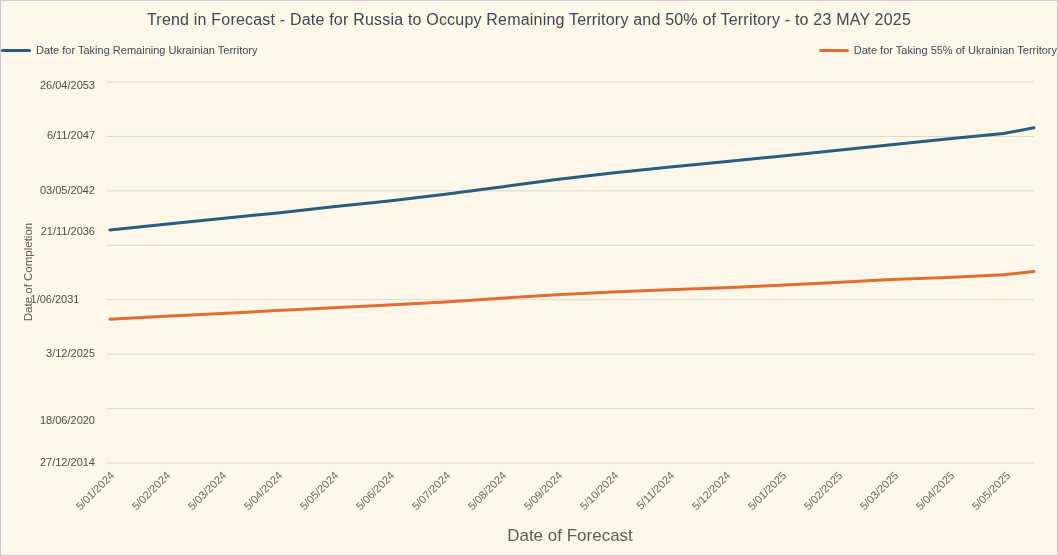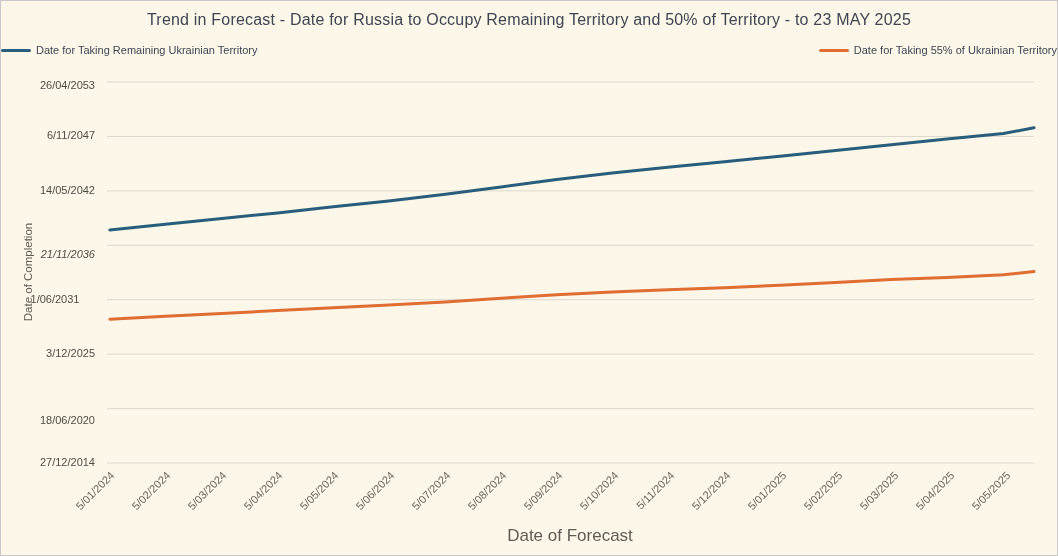--- a/index.html
+++ b/index.html
@@ -65,22 +65,22 @@
       <line x1="2" x2="929" y1="283.1570571354031" y2="283.1570571354031" stroke="#dcd8ce" stroke-width="1"></line>
       <line x1="2" x2="929" y1="337.62822854161226" y2="337.62822854161226" stroke="#dcd8ce" stroke-width="1"></line>
       <line x1="2" x2="929" y1="392" y2="392" stroke="#dcd8ce" stroke-width="1"></line>
       <polyline points="4.8,158.9 60.4,153.2 116.9,147.6 172.6,141.9 228.2,135.8 283.8,129.9 340.4,123.3 396.0,116.0 451.6,108.5 507.2,102.1 562.8,96.3 619.4,90.7 675.0,85.2 730.6,79.4 786.2,73.7 841.9,68.1 898.4,62.5 929.0,56.8" fill="none" stroke="#275d7d" stroke-width="3" stroke-linecap="round" stroke-linejoin="round"></polyline>
       <polyline points="4.8,248.2 60.4,245.3 116.9,242.4 172.6,239.6 228.2,236.8 283.8,234.0 340.4,231.0 396.0,227.3 451.6,223.8 507.2,221.0 562.8,218.8 619.4,216.8 675.0,214.2 730.6,211.4 786.2,208.5 841.9,206.4 898.4,203.7 929.0,200.6" fill="none" stroke="#e06d33" stroke-width="3" stroke-linecap="round" stroke-linejoin="round"></polyline>
     </svg>
 
   <div id="y-labels">
       <span class="y-tick" style="top: 78px;">26/04/2053</span>
       <span class="y-tick" style="top: 128.471px;">6/11/2047</span>
-      <span class="y-tick" style="top: 182.843px;">14/05/2042</span>
-      <span class="y-tick" style="top: 247px; font-style: italic;">21/11/2036</span>
+      <span class="y-tick" style="top: 182.843px;">03/05/2042</span>
+      <span class="y-tick" style="top: 224px;">21/11/2036</span>
       <span class="y-tick" style="top: 291.686px; text-align: center;">1/06/2031</span>
       <span class="y-tick" style="top: 346.157px;">3/12/2025</span>
       <span class="y-tick" style="top: 413px;">18/06/2020</span>
       <span class="y-tick" style="top: 455px;">27/12/2014</span>
     </div>
   <div id="x-labels">
       <span class="x-tick" style="left: 107px; top: 470px;">5/01/2024</span>
       <span class="x-tick" style="left: 163px; top: 470px;">5/02/2024</span>
       <span class="x-tick" style="left: 219px; top: 470px;">5/03/2024</span>
       <span class="x-tick" style="left: 275px; top: 470px;">5/04/2024</span>

